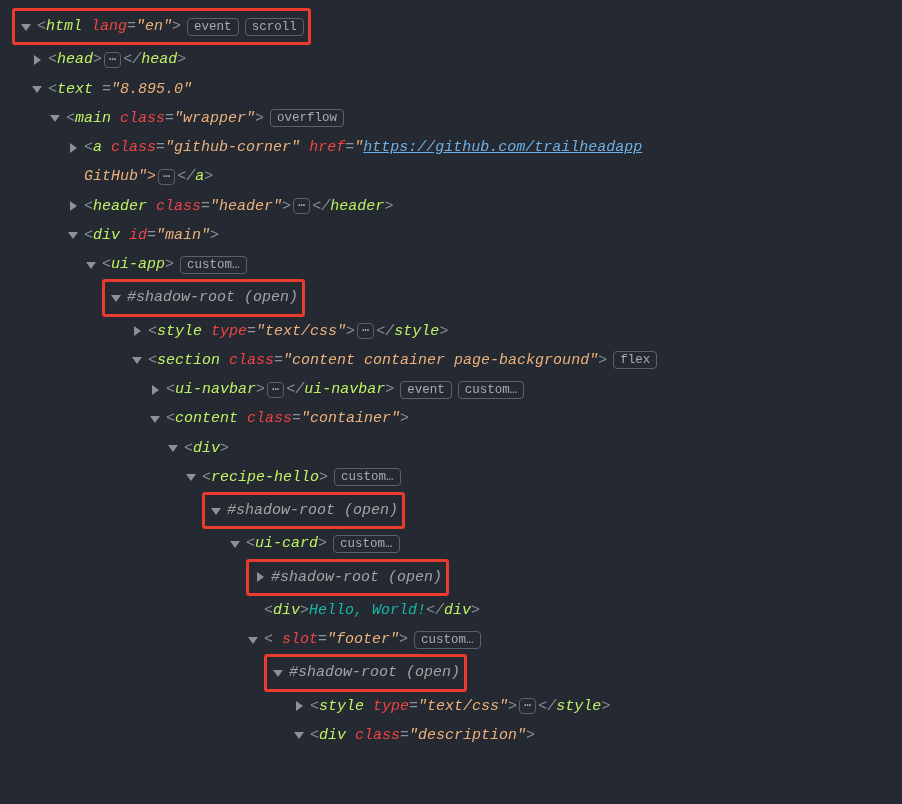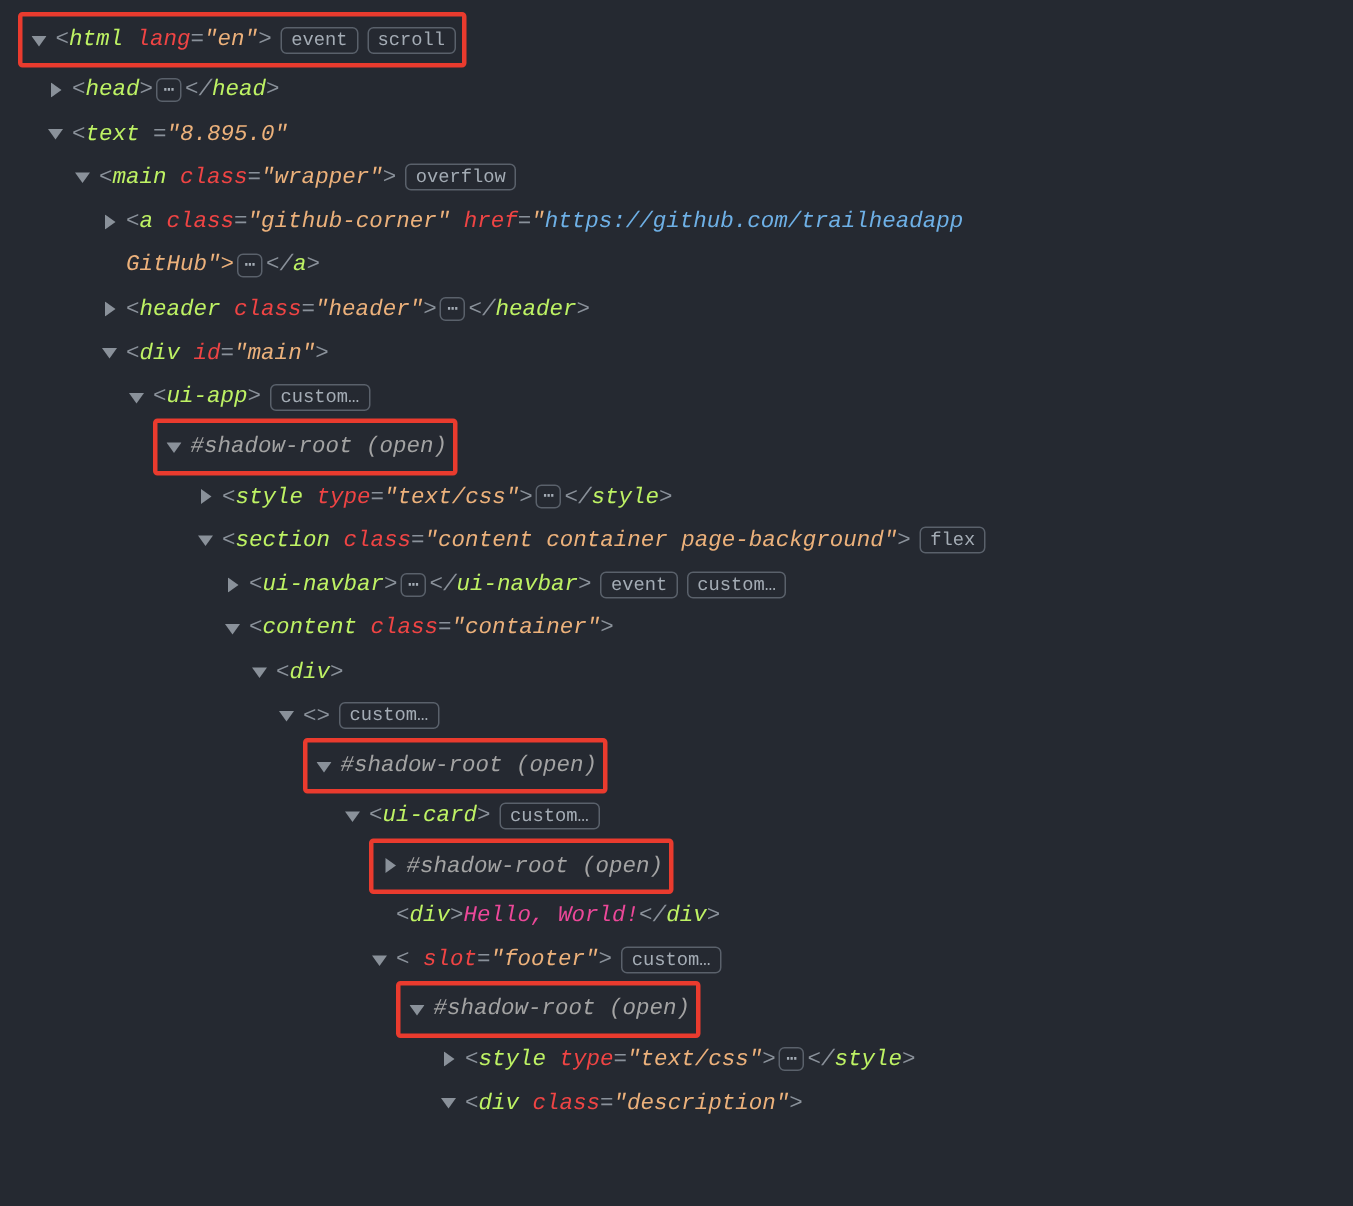--- a/index.html
+++ b/index.html
@@ -36,24 +36,24 @@
     color: #8a919a;
     flex-shrink: 0;
   }
   .arrow svg { width: 10px; height: 10px; }
   .arrow.blank { visibility: hidden; }
   .tag-open, .tag-close, .angle { color: #8a919a; }
   .tag-name { color: #bef264; }
   .attr-name { color: #ef4444; }
   .attr-eq { color: #8a919a; }
   .attr-val { color: #ecb17b; }
-  .text-content { color: #ec4899; }
+  .text-content { color: #14b8a6; }
   .comment { color: #8a919a; font-style: italic; }
   .shadow { color: #a3a3a3; }
-  .link { color: #6eb0e6; }
+  .link { color: #6eb0e6; text-decoration: underline; }
   .badge {
     display: inline-flex;
     align-items: center;
     border: 1px solid #5a616b;
     border-radius: 4px;
     padding: 0 6px;
     margin-left: 6px;
     font-size: 12.5px;
     color: #a4acb5;
     height: 18px;
@@ -328,20 +328,21 @@
   </div>
 
   <div class="line">
     <span class="indent" style="width:172px"></span>
     <span class="arrow">
       <svg viewBox="0 0 10 10">
           <polygon points="0,2 10,2 5,9" fill="currentColor"></polygon>
         </svg>
     </span>
     <span class="angle">&lt;</span>
+      <span class="tag-name">recipe-hello</span>
       <span class="angle">&gt;</span>
     <span class="badge">custom…</span>
   </div>
 
   <div class="line">
     <span class="indent" style="width:190px"></span>
     <span class="redbox">
       <span class="arrow">
         <svg viewBox="0 0 10 10">
             <polygon points="0,2 10,2 5,9" fill="currentColor"></polygon>

